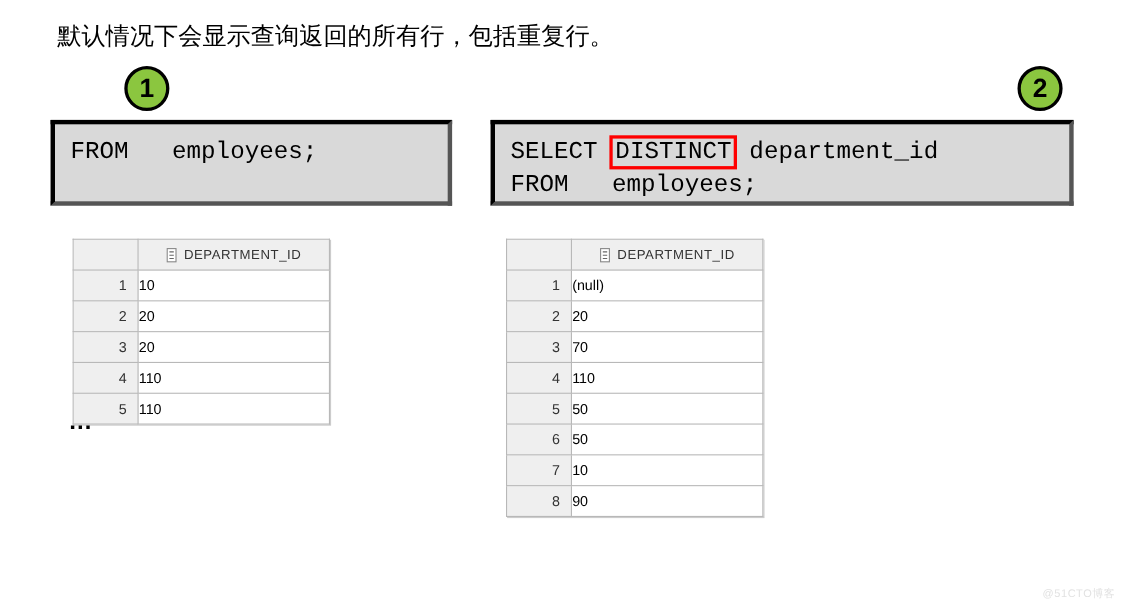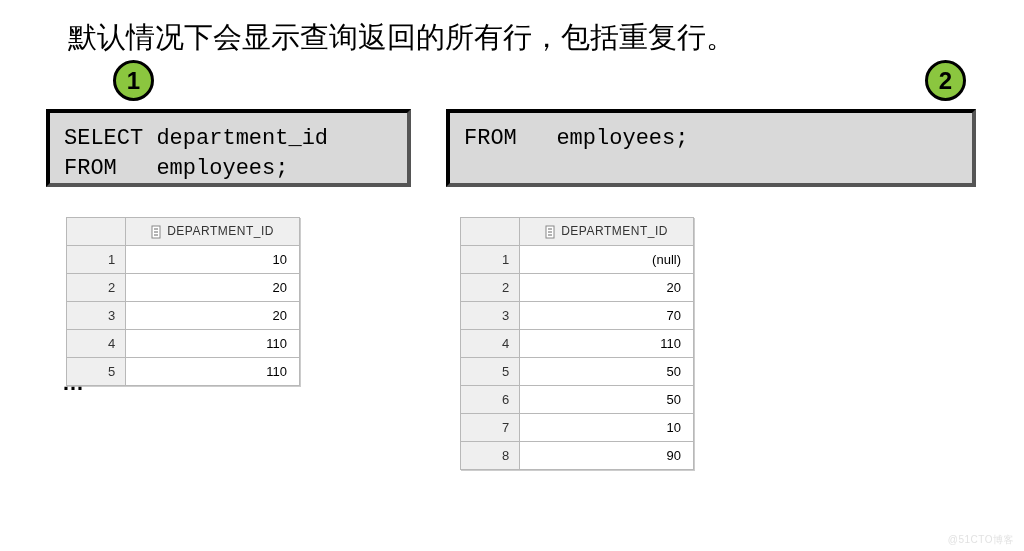--- a/index.html
+++ b/index.html
@@ -7,22 +7,22 @@
       width: 1024px;
       height: 551px;
       background: #ffffff;
       font-family: "Microsoft YaHei", "SimSun", sans-serif;
       position: relative;
       overflow: hidden;
     }
     .description {
       position: absolute;
       top: 18px;
-      left: 68px;
-      font-size: 29px;
+      left: 52px;
+      font-size: 22px;
       color: #000;
       font-weight: 400;
     }
     .badge {
       position: absolute;
       width: 41px;
       height: 41px;
       border-radius: 50%;
       background: #9ACD32;
       background: #8bc53f;
@@ -99,21 +99,21 @@
       letter-spacing: 0.5px;
     }
     .result-table td.rownum {
       background: #efefef;
       text-align: right;
       padding-right: 10px;
       color: #333;
       width: 60px;
     }
     .result-table td.value {
-      text-align: right;
+      text-align: left;
       padding-right: 12px;
       color: #000;
       width: 175px;
     }
 
     .sort-icon {
       display: inline-block;
       width: 12px;
       height: 14px;
       vertical-align: middle;
@@ -143,23 +143,23 @@
     }
   </style>
 </head>
 <body>
 
 <div class="description">默认情况下会显示查询返回的所有行，包括重复行。</div>
 
 <div class="badge badge-1">1</div>
 <div class="badge badge-2">2</div>
 
-<div class="sql-box sql-box-1"><span class="sql-line">SELECT department_id</span><span class="sql-line">FROM   employees;</span></div>
-
-<div class="sql-box sql-box-2"><span class="sql-line">FROM   employees;</span></div>
+<div class="sql-box sql-box-1"><span class="sql-line">FROM   employees;</span></div>
+
+<div class="sql-box sql-box-2"><span class="sql-line"><span>SELECT </span><span class="highlight">DISTINCT</span><span> department_id</span></span><span class="sql-line">FROM   employees;</span></div>
 
 <table class="result-table result-table-1">
   <tbody>
       <tr>
     <th class="rowhdr">&nbsp;</th>
     <th class="colhdr">
       <span class="sort-icon">
         <svg width="12" height="14" viewBox="0 0 12 14">
               <rect x="1" y="1" width="8" height="12" fill="#fff" stroke="#888" stroke-width="1"></rect>
               <line x1="3" y1="4" x2="7" y2="4" stroke="#666" stroke-width="1"></line>

